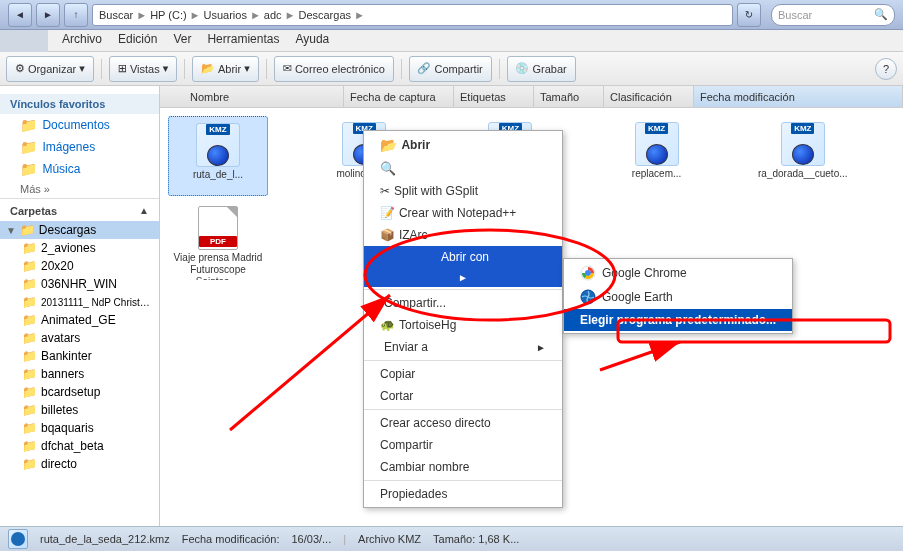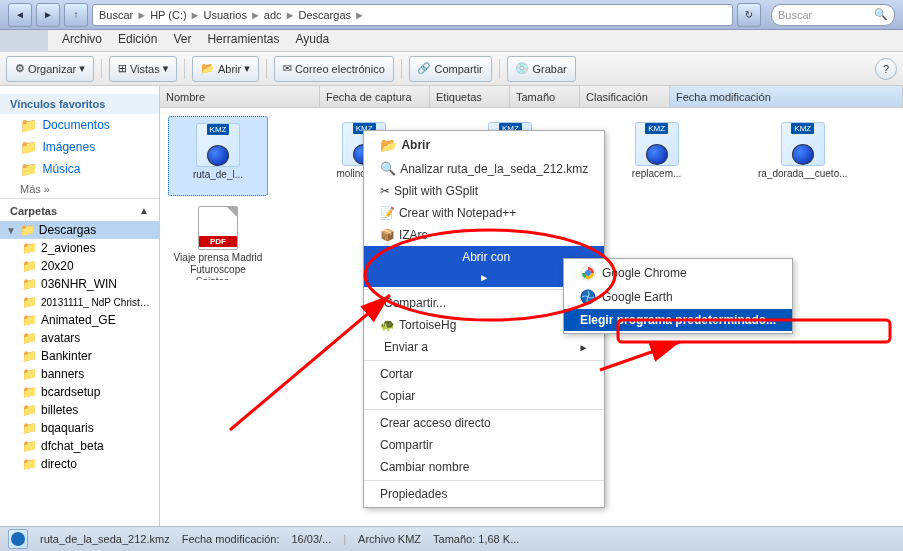--- a/index.html
+++ b/index.html
@@ -154,20 +154,21 @@
       flex: 1;
       background: white;
       overflow-y: auto;
       padding: 0;
     }
     .file-view-header {
       display: flex;
       background: linear-gradient(to bottom, #f0f0f0, #e0e0e0);
       border-bottom: 1px solid #ccc;
       height: 22px;
+      padding-left: 24px;
     }
     .col-header {
       padding: 2px 6px;
       font-size: 11px;
       color: #333;
       border-right: 1px solid #ccc;
       display: flex;
       align-items: center;
       cursor: pointer;
     }
@@ -203,21 +204,21 @@
       border: 1px solid #aaccee;
       border-radius: 3px;
       display: flex;
       flex-direction: column;
       align-items: center;
       justify-content: center;
       position: relative;
     }
     .kmz-label {
       font-size: 8px;
-      font-weight: normal;
+      font-weight: bold;
       color: #0055aa;
       background: #0055aa;
       color: white;
       padding: 1px 3px;
       border-radius: 1px;
       margin-bottom: 10px;
     }
     .kmz-earth {
       width: 22px; height: 22px;
       background: radial-gradient(circle at 35% 35%, #4488ff, #0022aa);
@@ -579,21 +580,20 @@
 <div class="context-menu" style="left: 363px; top: 130px;">
   <div class="cm-item" style="font-weight:bold;">
     <div class="cm-item-inner">
       <span style="font-size:14px;">📂</span>
       <span>Abrir</span>
     </div>
   </div>
   <div class="cm-item">
     <div class="cm-item-inner">
       <span style="font-size:13px;color:#cc4400;">🔍</span>
-      <span>Analizar ruta_de_la_seda_212.kmz</span>
     </div>
   </div>
   <div class="cm-item">
     <div class="cm-item-inner">
       <span style="font-size:12px;">✂</span>
       <span>Split with GSplit</span>
     </div>
   </div>
   <div class="cm-item">
     <div class="cm-item-inner">
@@ -629,24 +629,24 @@
   </div>
   <div class="cm-item">
     <div class="cm-item-inner">
       <span></span>
       <span>Enviar a</span>
     </div>
     <span class="cm-arrow">►</span>
   </div>
   <div class="cm-sep"></div>
   <div class="cm-item">
+    <span>Copiar</span>
+  </div>
+  <div class="cm-item">
     <span>Cortar</span>
-  </div>
-  <div class="cm-item">
-    <span>Copiar</span>
   </div>
   <div class="cm-sep"></div>
   <div class="cm-item">
     <span>Crear acceso directo</span>
   </div>
   <div class="cm-item">
     <span>Compartir</span>
   </div>
   <div class="cm-item">
     <span>Cambiar nombre</span>

